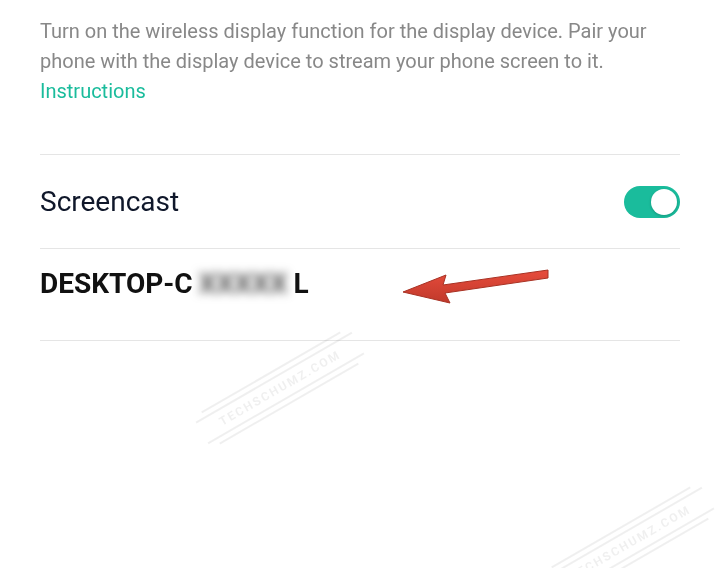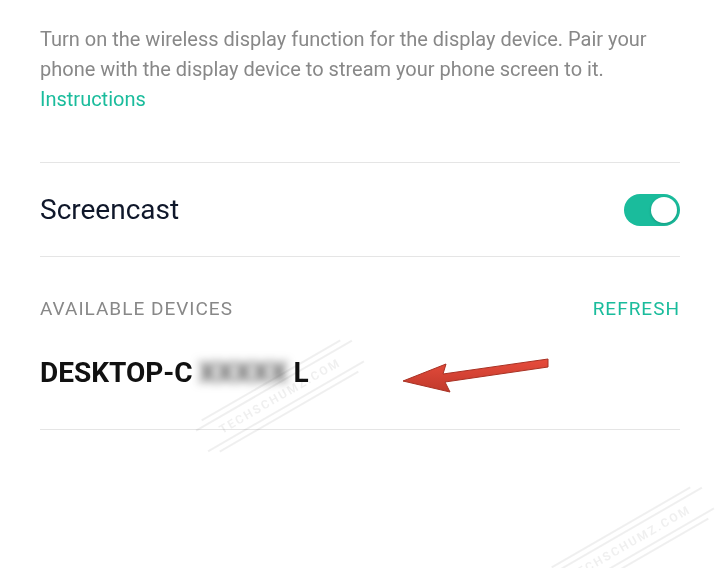--- a/index.html
+++ b/index.html
@@ -4,21 +4,21 @@
   <style>
     * { box-sizing: border-box; margin: 0; padding: 0; }
     body {
       width: 720px;
       height: 568px;
       font-family: -apple-system, BlinkMacSystemFont, 'Segoe UI', Roboto, sans-serif;
       background: #ffffff;
       overflow: hidden;
       position: relative;
     }
-    .container { padding: 24px 40px 0 40px; }
+    .container { padding: 16px 40px 0 40px; }
     .description {
       color: #888;
       font-size: 20px;
       line-height: 1.5;
       margin-bottom: 48px;
     }
     .link {
       color: #1abc9c;
       text-decoration: none;
       cursor: pointer;
@@ -142,24 +142,20 @@
       <div class="wm-line"></div>
       <div class="wm-line" style="width:180px"></div>
       <div class="wm-text">TECHSCHUMZ.COM</div>
       <div class="wm-line" style="width:180px"></div>
       <div class="wm-line"></div>
     </div>
   </div>
 
   <hr class="divider">
 
-  <div class="section-header">
-    <span class="section-label">AVAILABLE DEVICES</span>
-    <span class="refresh-link">REFRESH</span>
-  </div>
 
   <div class="device-row">
     <span class="device-name">
       <span>DESKTOP-C</span>
         <span class="blur">XXXXX</span>
         <span>L</span>
     </span>
 
     <svg class="arrow" width="160" height="60" viewBox="0 0 160 60">
       <defs>

